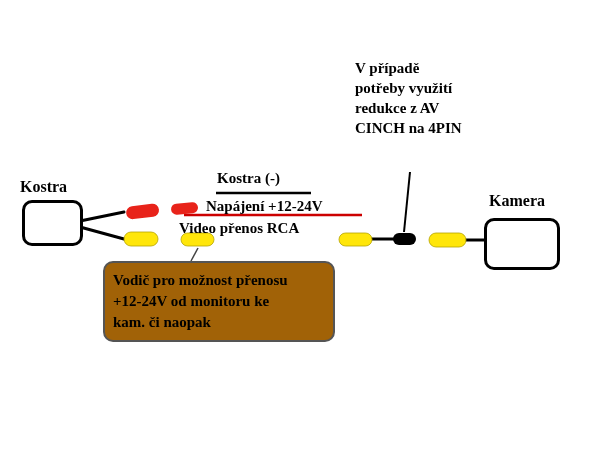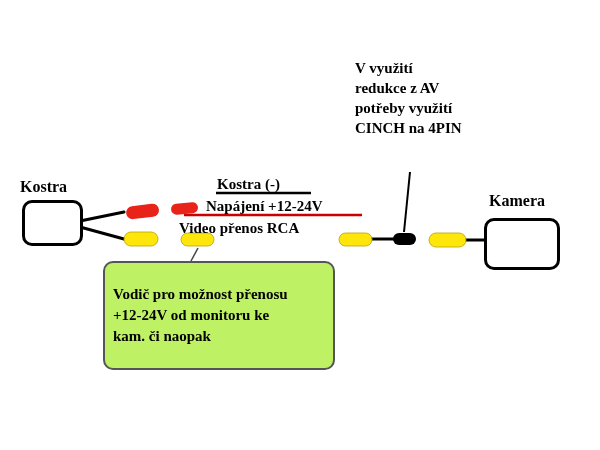--- a/index.html
+++ b/index.html
@@ -40,22 +40,22 @@
     font-size: 15px;
     line-height: 20px;
   }
   .callout {
     position: absolute;
     left: 103px;
     top: 261px;
     width: 212px;
     border: 2px solid #555;
     border-radius: 10px;
-    background: #bef264;
-    padding: 21px 8px;
+    background: #a16207;
+    padding: 7px 8px;
     font-weight: bold;
     font-size: 15px;
     line-height: 21px;
   }
   .devbox {
     position: absolute;
     border: 3.5px solid #000;
     border-radius: 10px;
     background: #ffffff;
   }
@@ -106,30 +106,30 @@
     <rect x="429" y="233" width="37" height="14" rx="7" fill="#ffe60a" stroke="#b5a300" stroke-width="0.8"></rect>
   </svg>
 
   <div class="devbox camera-box"></div>
   <div class="devbox monitor-box"></div>
 
   <div class="lbl" style="left:20px; top:178px;">Kostra</div>
 
   <div class="lbl" style="left:489px; top:192px;">Kamera</div>
 
-  <div class="lbl lbl-small" style="left:217px; top:175px;">Kostra (-)</div>
+  <div class="lbl lbl-small" style="left:217px; top:169px;">Kostra (-)</div>
 
   <div class="lbl lbl-small" style="left:206px; top:197px;text-align:center;">Napájení +12-24V</div>
 
   <div class="lbl lbl-small" style="left:179px; top:219px;">Video přenos RCA</div>
 
   <div class="note">
-    <div>V využití</div>
+    <div>V případě</div>
+    <div>potřeby využití</div>
     <div>redukce z AV</div>
-    <div>potřeby využití</div>
     <div>CINCH na 4PIN</div>
   </div>
 
   <div class="callout">
     <div>Vodič pro možnost přenosu</div>
     <div>+12-24V od monitoru ke</div>
     <div>kam. či naopak</div>
   </div>
 
 </div>

